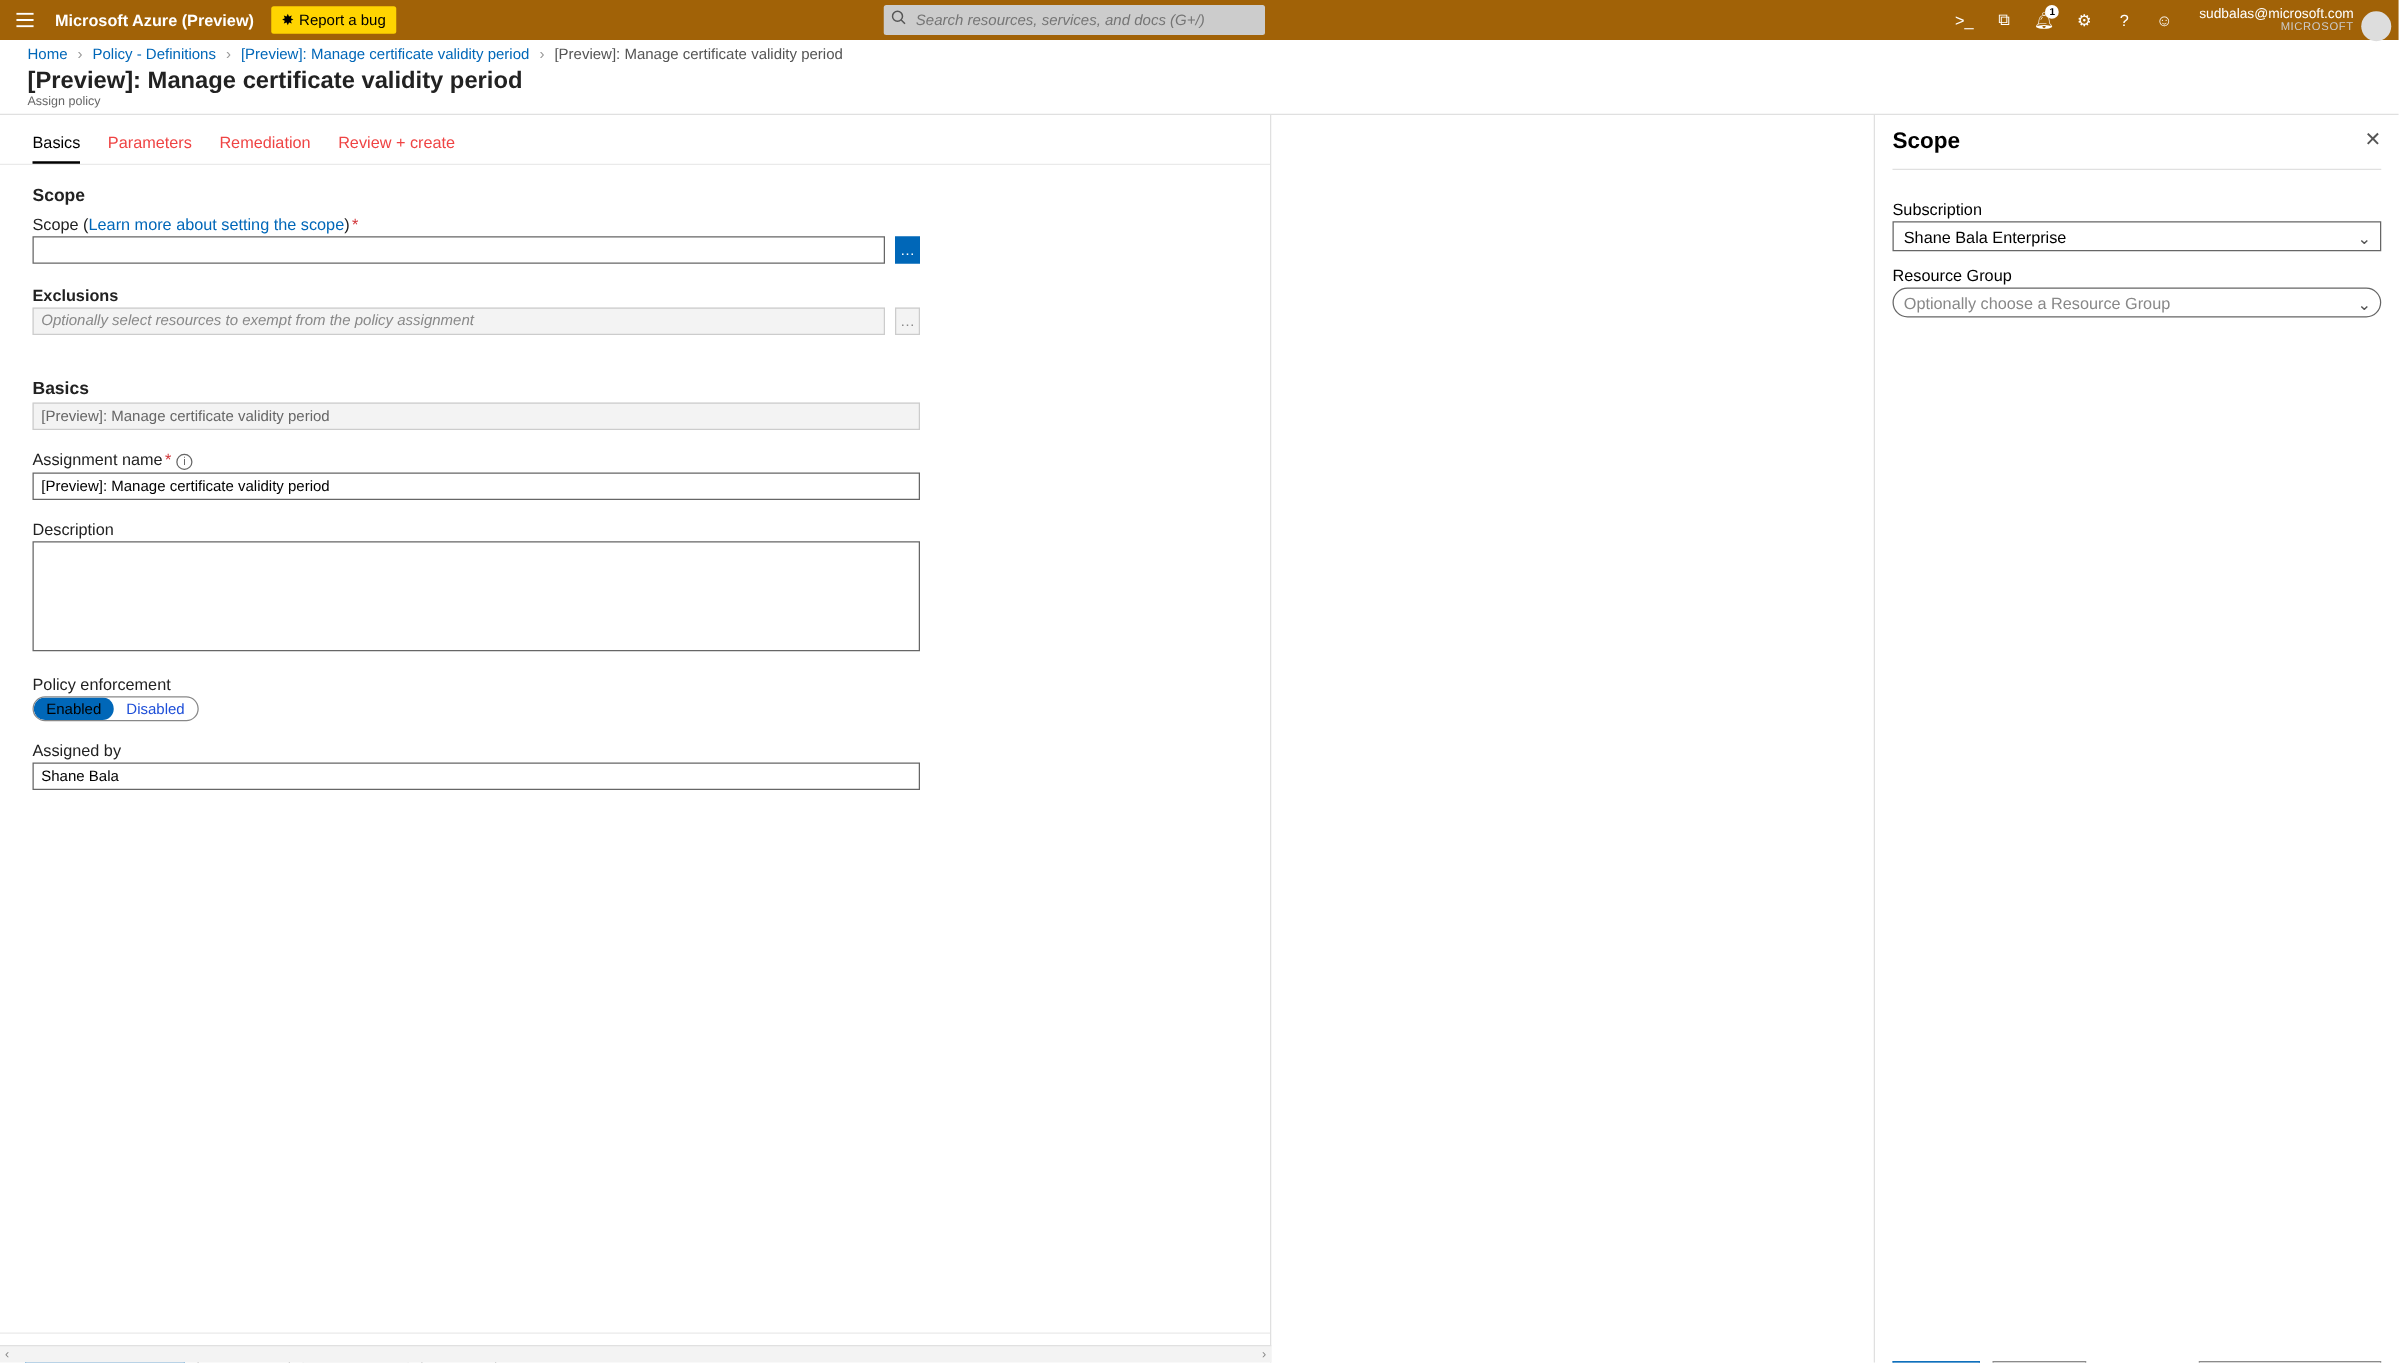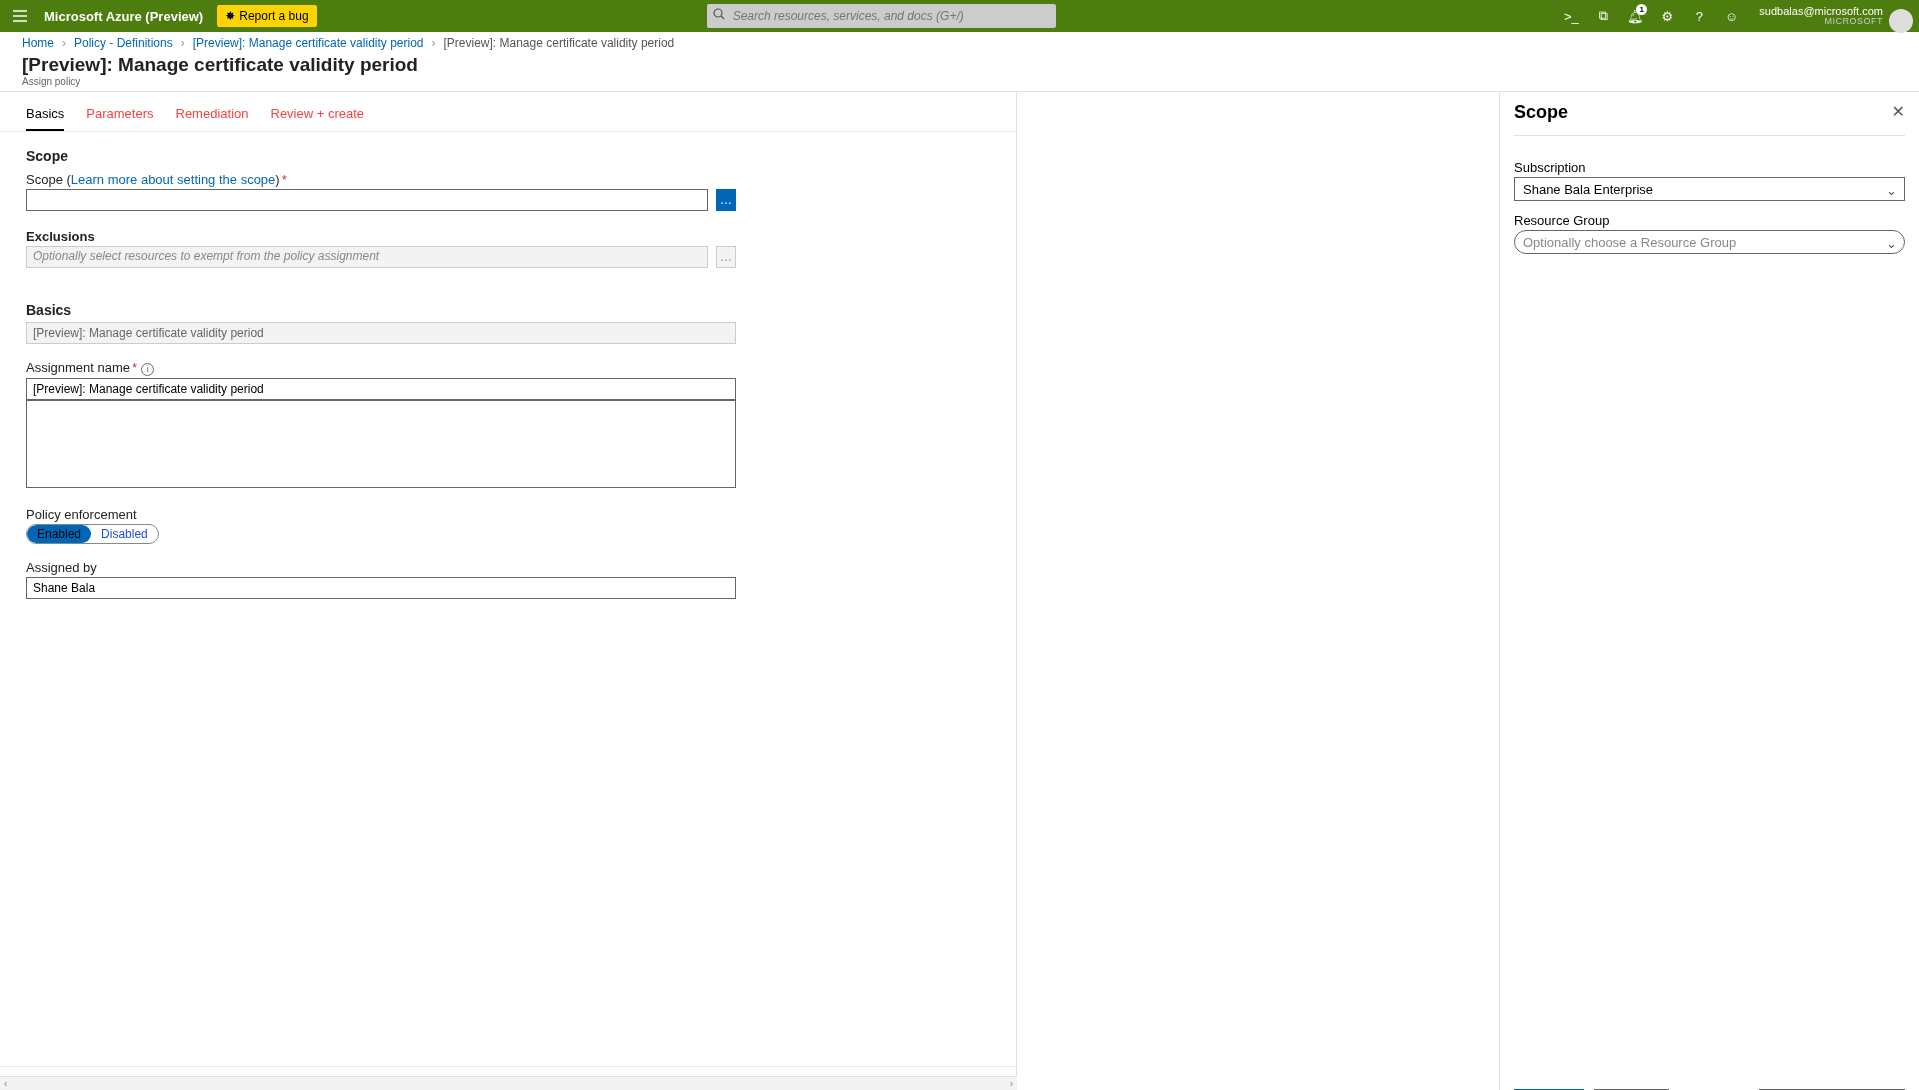--- a/index.html
+++ b/index.html
@@ -1,25 +1,25 @@
 <!DOCTYPE html>
 <html><head>
 <meta charset="utf-8">
 <style>
 * { box-sizing: border-box; margin: 0; padding: 0; font-family: "Segoe UI", -apple-system, sans-serif; }
 html, body { width: 1919px; height: 1090px; overflow: hidden; background: #fff; }
 
 
-.topbar { height: 32px; background: #4d7c0f; display: flex; align-items: center; color: #fff; font-size: 13px; }
+.topbar { height: 32px; background: #a16207; display: flex; align-items: center; color: #fff; font-size: 13px; }
 .hamburger { width: 40px; display:flex; align-items:center; justify-content:center; cursor:pointer; height:32px;}
 .hamburger svg { stroke:#fff; }
 .brand { font-weight:600; margin-left: 4px; margin-right: 14px; }
 .bug-btn { background:#ffd400; color:#000; border:none; height:22px; padding:0 8px; font-size:12px; display:flex; align-items:center; gap:4px; cursor:pointer; border-radius:2px;}
 .search-wrap { margin-left: 390px; }
-.searchbox { width: 349px; height:24px; background:#ccc; border:none; padding:0 8px 0 26px; font-size:12px; font-style:italic; color:#555; border-radius:2px;}
+.searchbox { width: 305px; height:24px; background:#ccc; border:none; padding:0 8px 0 26px; font-size:12px; font-style:italic; color:#555; border-radius:2px;}
 .search-wrap { position:relative; }
 .search-icon { position:absolute; left:6px; top:4px; color:#555;}
 .top-icons { margin-left:auto; display:flex; align-items:center; gap:0; }
 .top-icons .ticon { width:32px; height:32px; display:flex; align-items:center; justify-content:center; cursor:pointer; color:#fff; position:relative;}
 .badge { position:absolute; top:4px; right:4px; background:#fff; color:#000; border-radius:50%; width:11px; height:11px; font-size:8px; display:flex; align-items:center; justify-content:center; font-weight:bold;}
 .account { padding: 0 36px 0 12px; text-align:right; font-size:11px; line-height:1.1; position:relative; }
 .account .tenant { color:#ccc; font-size:9px; text-transform:uppercase; letter-spacing:0.5px;}
 .avatar { position:absolute; right:6px; top:4px; width:24px; height:24px; background:#ddd; border-radius:50%; }
 
 
@@ -179,20 +179,21 @@
 
       <div class="section-title" style="margin-top:34px;">Basics</div>
 
       <input class="textbox readonly" readonly="" style="max-width: 710px;" value="[Preview]: Manage certificate validity period">
 
       <div class="label-line" style="margin-top:16px;">
         <span>Assignment name</span><span class="req">*</span><span class="info-icon">i</span>
       </div>
       <input class="textbox" style="max-width: 710px;" value="[Preview]: Manage certificate validity period">
 
+      <div class="label-line" style="margin-top:16px;">Description</div>
       <textarea class="textarea" style=""></textarea>
 
       <div class="label-line" style="margin-top:16px;">Policy enforcement</div>
       <div class="toggle">
         <div class="opt on">Enabled</div>
         <div class="opt off">Disabled</div>
       </div>
 
       <div class="label-line" style="margin-top:16px;">Assigned by</div>
       <input class="textbox" style="max-width: 710px;" value="Shane Bala">

